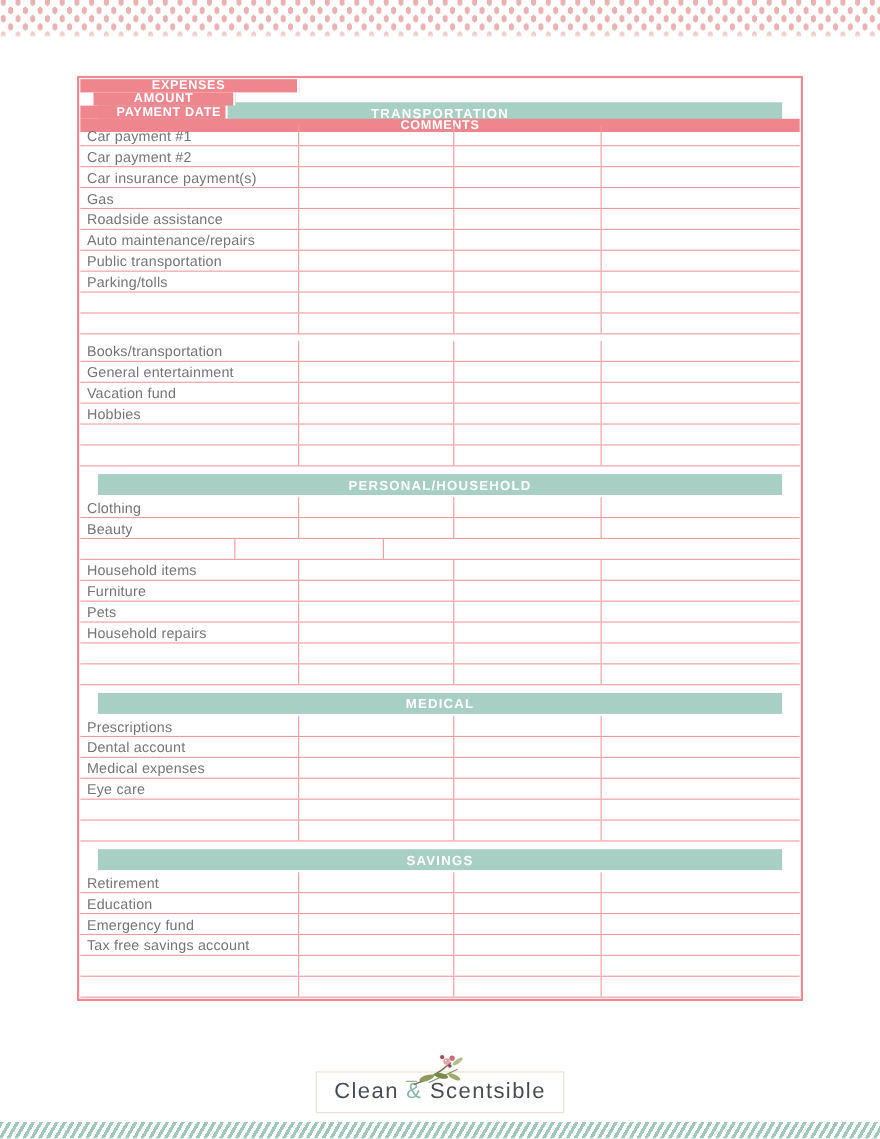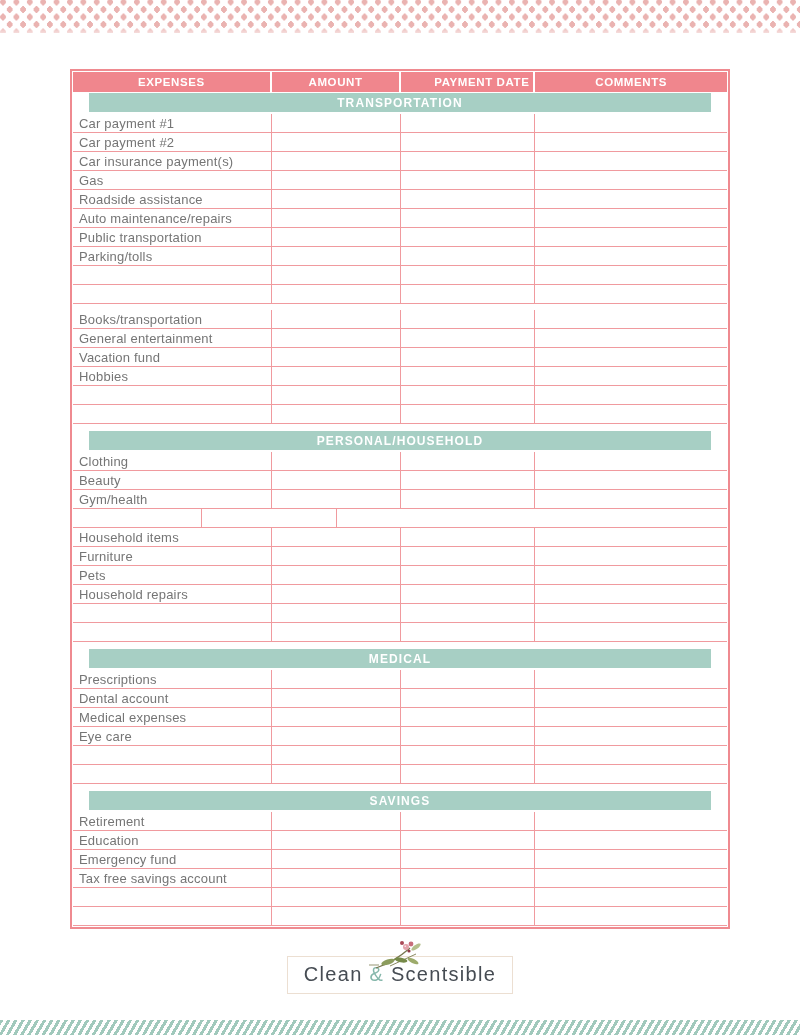--- a/index.html
+++ b/index.html
@@ -21,30 +21,30 @@
     content:"";position:absolute;left:0;bottom:0;width:100%;height:7px;
     background:linear-gradient(rgba(255,255,255,0), rgba(255,255,255,.55));
   }
 
   
   .budget-table{
     position:absolute;left:70px;top:69px;width:660px;box-sizing:border-box;
     border:2px solid var(--pink-border,#ef8a90);
     padding:1px;background:#fff;
   }
-  .thead{display:flex;height:20px;margin-bottom:1px;}
+  .thead{display:flex;height:20px;margin-bottom:1px;flex-direction:column;}
   .th{
     background:var(--pink,#f0868d);color:#fff;font-weight:bold;font-size:11.5px;
     letter-spacing:.6px;display:flex;align-items:center;justify-content:center;
     box-sizing:border-box;border-right:2px solid #fff;
   }
   .th:last-child{border-right:none;}
 
   .c0{width:30.4%;}
-  .c1{width:19.8%;}
+  .c1{width:19.8%;margin-left:12px;}
   .c2{width:20.5%;padding-left:29px;}
   .c3{flex:1;text-align:right;}
 
   .section-bar{
     height:19px;margin:1px 16px 2px;background:var(--teal,#a7cfc4);color:#fff;
     font-weight:bold;font-size:12px;letter-spacing:1.1px;
     display:flex;align-items:center;justify-content:center;
   }
   .gap{height:6px;}
 
@@ -55,21 +55,21 @@
   .cell{box-sizing:border-box;border-right:1.5px solid var(--pink-line,#f09a9e);}
   .cell.c3{border-right:none;}
   .cell.label{
     font-size:13px;color:var(--label-text,#757575);letter-spacing:.2px;
     padding:1.5px 2px 0 6px;line-height:15px;white-space:nowrap;overflow:hidden;
   }
 
   
   .footer{position:absolute;left:0;top:956px;width:100%;display:flex;justify-content:center;}
   .logobox{
-    position:relative;background:#fff;
+    position:relative;margin-top:18px;background:#fff;
     border:1px solid var(--logo-box-border,#ecdfd2);
     padding:6px 16px 7px;font-size:20px;color:var(--brand-text,#464c53);
     letter-spacing:1.3px;white-space:nowrap;
   }
   .amp{color:var(--brand-amp,#85b7ab);}
   .sprig{position:absolute;left:50%;top:-22px;transform:translateX(-50%);}
 
   
   .stripes-border{
     position:absolute;bottom:0;left:0;width:100%;height:15px;
@@ -191,26 +191,20 @@
       <div class="gap"></div>
       <div class="section-bar">PERSONAL/HOUSEHOLD</div>
       <div class="row">
         <div class="cell c0 label">Clothing</div>
         <div class="cell c1"></div>
         <div class="cell c2"></div>
         <div class="cell c3"></div>
       </div>
       <div class="row">
         <div class="cell c0 label">Beauty</div>
-        <div class="cell c1"></div>
-        <div class="cell c2"></div>
-        <div class="cell c3"></div>
-      </div>
-      <div class="row">
-        <div class="cell c0 label">Gym/health</div>
         <div class="cell c1"></div>
         <div class="cell c2"></div>
         <div class="cell c3"></div>
       </div>
       <div class="row">
         <div class="cell c1"></div>
         <div class="cell c2"></div>
         <div class="cell c3"></div>
       </div>
       <div class="row">

